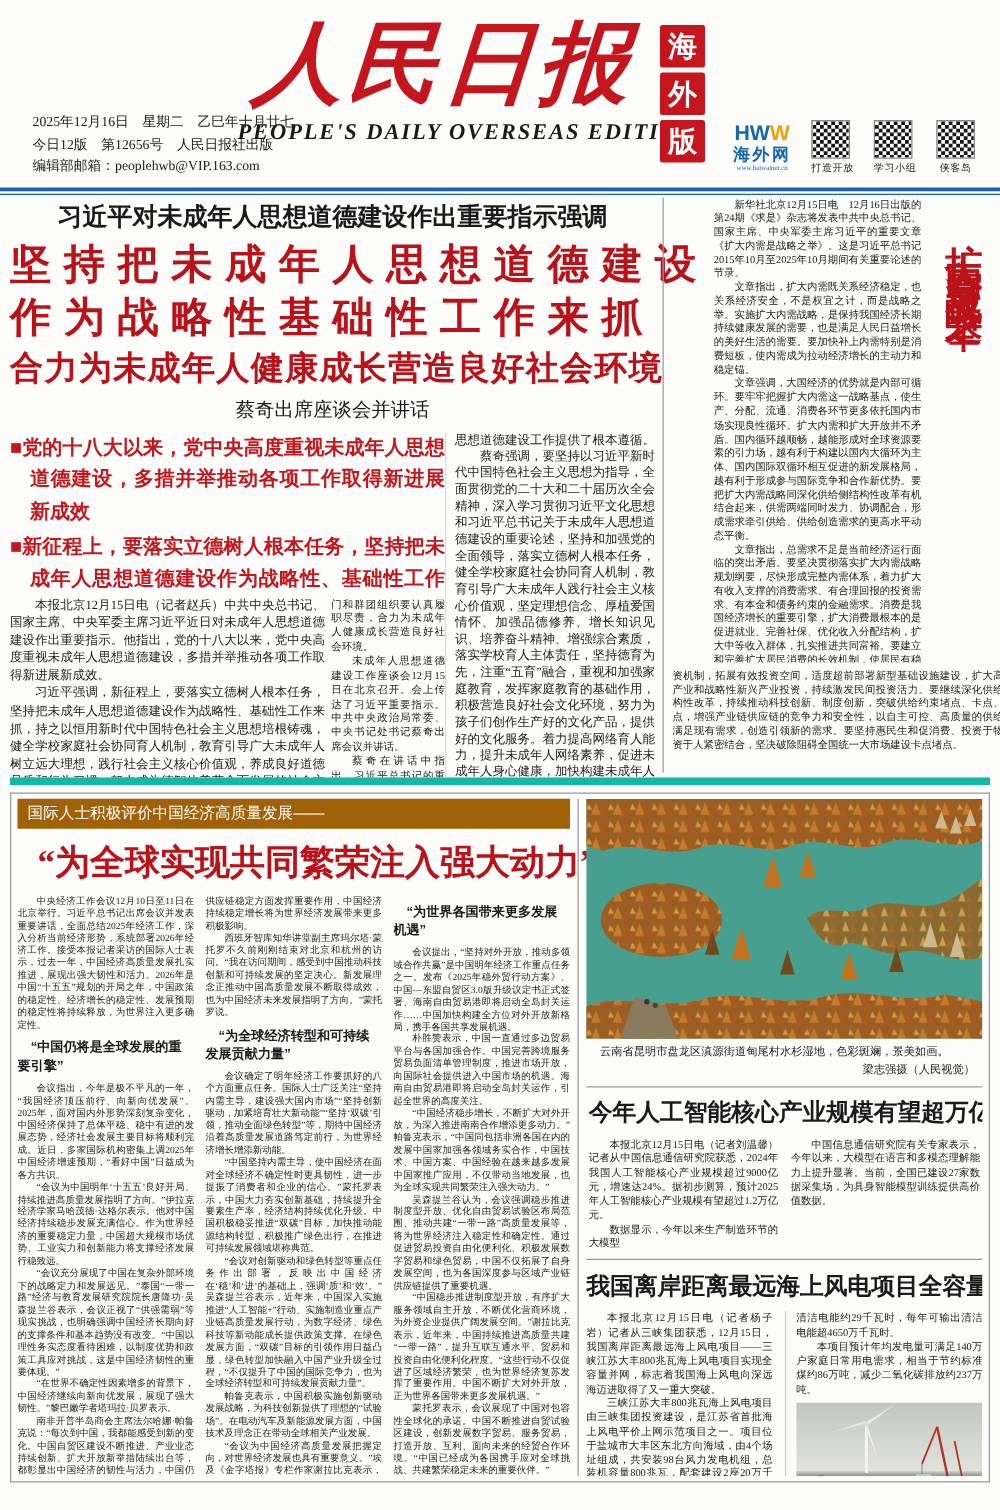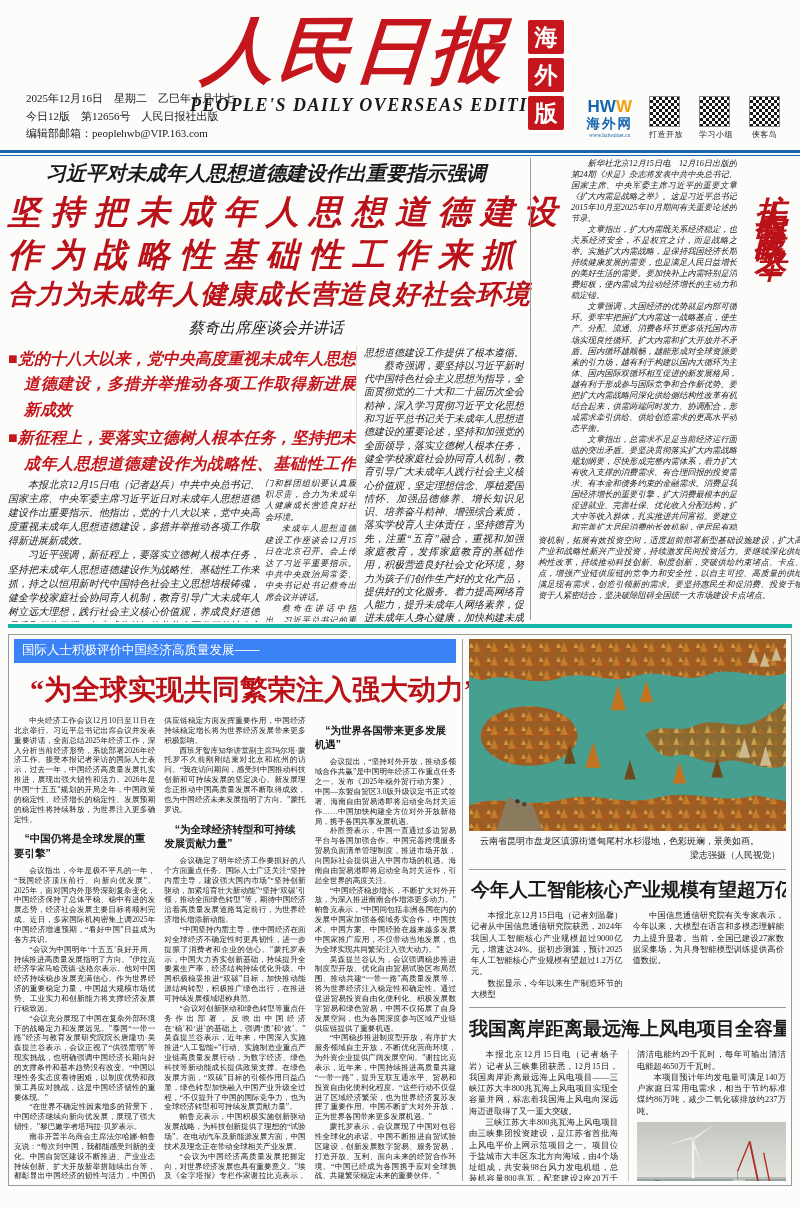--- a/index.html
+++ b/index.html
@@ -26,21 +26,21 @@
   .qr-item { text-align:center; }
   .qr-box { width:31px; height:31px; border:1px solid #888; background:repeating-conic-gradient(#161616 0% 25%, #ffffff 0% 50%) 0 0 / 6px 6px; }
   .qr-label { font-size:8px; margin-top:2px; letter-spacing:0.5px; }
   .blue-rule { height:6px; border-top:3px solid #1e63b0; border-bottom:1px solid #1e63b0; }
   .address-line { text-align:center; font-size:8.5px; padding:4px 6px 3px; color:#222; }
   
   .para { margin:0; text-indent:2em; text-align:justify; }
   .para.cont { text-indent:0; }
   .col-subhead { margin:7px 0 6px; font-family:"Liberation Sans","DejaVu Sans",sans-serif; font-weight:bold; font-size:1.25em; line-height:1.35; text-indent:1em; }
   
-  .top-zone { display:flex; height:470px; margin:2px 8px 0; border-bottom:4px solid #14b8a6; padding-bottom:4px;font-style:italic; }
+  .top-zone { display:flex; height:470px; margin:2px 8px 0; border-bottom:6px solid #14b8a6; padding-bottom:4px; }
   .lead-story { width:522px; padding-right:6px; }
   .lead-kicker { text-align:center; font-family:"Liberation Sans","DejaVu Sans",sans-serif; font-weight:bold; font-size:20px; margin:2px 0 4px; }
   .hl { text-align:center; color:#bb1219; font-weight:900; white-space:nowrap; }
   .hl-a { font-size:33px; line-height:1.3; letter-spacing:10px; }
   .hl-b { font-size:26.5px; line-height:1.35; letter-spacing:1px; }
   .lead-sub { text-align:center; font-family:"Liberation Sans",sans-serif; font-size:15.5px; margin:5px 0 7px; }
   .lead-body { display:flex; height:276px; overflow:hidden; }
   .lead-main { width:348px; display:flex; flex-direction:column; }
   .bullets { color:#c4161c; font-size:16px; line-height:1.6; height:132px; overflow:hidden; font-weight:600; }
   .bullets p { margin:0 0 3px; padding-left:1em; text-indent:-1em; text-align:justify; }
@@ -51,21 +51,21 @@
   
   .qiushi { flex:1; padding-left:7px; border-left:1px solid #9a9a9a; display:flex; flex-direction:column; }
   .qiushi-top { display:flex; height:372px; overflow:hidden; }
   .qiushi-text { width:166px; font-size:8.3px; line-height:1.33; overflow:hidden;margin-left:33px; }
   .q-red-vert { writing-mode:vertical-rl; text-orientation:upright; color:#bb1219; font-weight:900; font-size:30px; letter-spacing:7px; padding:12px 8px 0 8px; margin-left:4px; }
   .q-black-vert { writing-mode:vertical-rl; text-orientation:upright; font-weight:bold; font-size:16.5px; letter-spacing:2.5px; padding-top:2px; }
   .qiushi-cont { font-size:8.3px; line-height:1.33; margin-top:5px; overflow:hidden; }
   
   .bottom-zone { display:flex; height:552px; margin:6px 8px 0; border:1px solid #999; padding:4px 5px; }
   .economy { width:448px; padding-right:6px; display:flex; flex-direction:column; }
-  .eco-kicker { background:#3b82f6; color:#fff; font-family:"Liberation Sans","DejaVu Sans",sans-serif; font-size:12.5px; padding:3px 8px 4px; }
+  .eco-kicker { background:#a16207; color:#fff; font-family:"Liberation Sans","DejaVu Sans",sans-serif; font-size:12.5px; padding:3px 8px 4px; }
   .eco-headline { color:#bb1219; font-size:28px; font-weight:900; margin:8px 16px 7px; white-space:nowrap; }
   .eco-cols { display:flex; gap:9px; flex:1; overflow:hidden; font-size:7.6px; line-height:1.3; }
   .eco-col { flex:1; overflow:hidden; }
   .eco-col .col-subhead { font-size:10.5px; }
   .right-col { flex:1; padding-left:6px; border-left:1px solid #999; display:flex; flex-direction:column; overflow:hidden; }
   .nature-svg { width:100%; height:192px; display:block; }
   .fig-caption { font-size:9px; margin:4px 2px 0; text-indent:1em; }
   .fig-credit { text-align:right; font-size:9px; margin:1px 6px 4px 0; }
   .ai-story { border-top:1px solid #999; border-bottom:1px solid #999; margin-top:3px; padding:5px 2px 7px; }
   .story-headline { text-align:center; font-size:19px; font-weight:900; margin:2px 0 7px; white-space:nowrap; }

